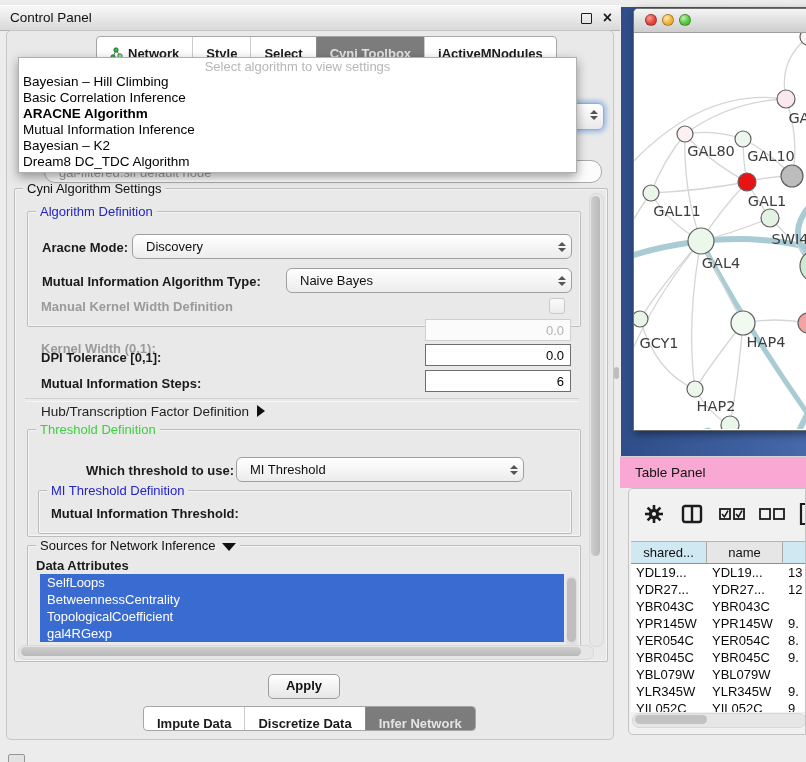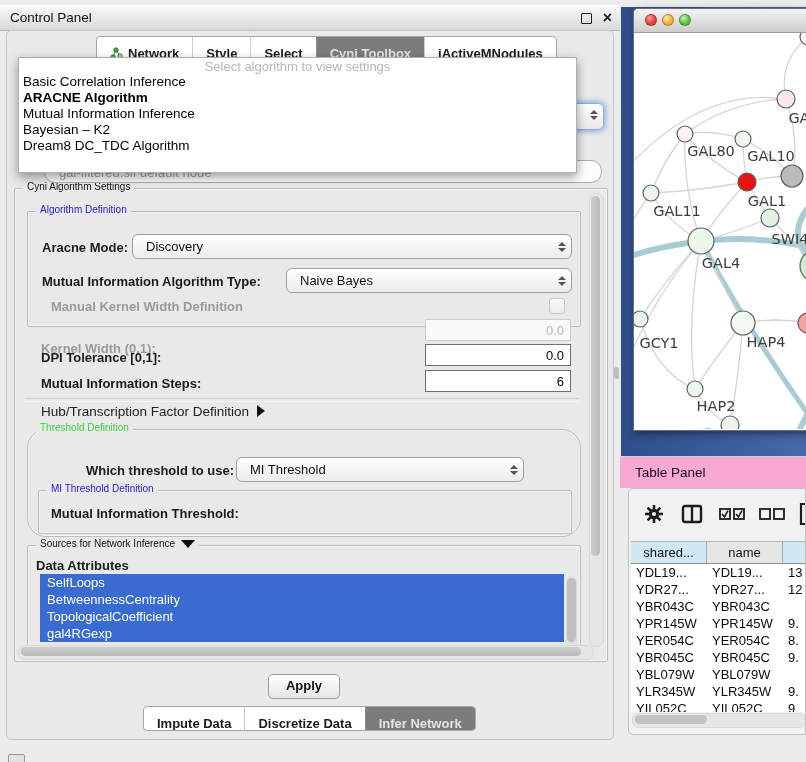--- a/index.html
+++ b/index.html
@@ -45,21 +45,21 @@
     box-shadow:0 0 5px 2px rgba(92,145,220,.6);z-index:10;
   }
   
   .table-data-combo{
     position:absolute;left:44px;top:160px;width:558px;height:23px;border-radius:11px;
     border:1px solid #ababab;background:#fcfcfc;z-index:5;color:#9b9b9b;
     font-size:13px;line-height:23px;padding-left:14px;box-sizing:border-box;
   }
   
   .grp{position:absolute;border:1px solid #bdbdbd;border-radius:2px;box-shadow:inset 0 0 0 1px rgba(255,255,255,.55);}
-  .legend{position:absolute;top:-8px;left:8px;background:#e9e9e9;padding:0 4px;font-size:10px;color:#111;white-space:nowrap;}
+  .legend{position:absolute;top:-8px;left:8px;background:#e9e9e9;padding:0 4px;font-size:13px;color:#111;white-space:nowrap;}
   .legend.blue{color:var(--title-blue,#2323cc);}
   .legend.green{color:var(--title-green,#3ecf3e);}
   .settings-group{left:14px;top:188px;width:592px;height:472px;}
   .lbl{position:absolute;font-size:13px;font-weight:bold;color:#1a1a1a;white-space:nowrap;}
   .lbl.dim{color:#9a9a9a;}
   .lbl.plain{font-weight:normal;color:#222;}
   
   .combo{position:absolute;height:25px;border:1px solid #9f9f9f;border-radius:6px;
     background:linear-gradient(#ffffff,#ececec);display:flex;align-items:center;
     font-size:13px;color:#111;cursor:pointer;box-sizing:border-box;}
@@ -168,20 +168,21 @@
     </span>
   </div>
 
   <div class="table-data-combo">
     <span>gal-filtered.sif default node</span>
   </div>
 
   <div class="algo-dropdown">
     <div class="algo-placeholder">Select algorithm to view settings</div>
     <div id="algo-items">
+        <div class="algo-item">Bayesian – Hill Climbing</div>
         <div class="algo-item">Basic Correlation Inference</div>
         <div class="algo-item bold">ARACNE Algorithm</div>
         <div class="algo-item">Mutual Information Inference</div>
         <div class="algo-item">Bayesian – K2</div>
         <div class="algo-item">Dream8 DC_TDC Algorithm</div>
       </div>
   </div>
 
   <div class="grp settings-group">
     <span class="legend">Cyni Algorithm Settings</span>
@@ -199,39 +200,39 @@
       <span class="lbl" style="left:14px;top:62px;">Mutual Information Algorithm Type:</span>
       <div class="combo" style="left:258px;top:56px;width:286px;">
         <span class="val">Naive Bayes</span>
         <span class="arrows">
             <i class="up"></i>
             <i class="dn"></i>
           </span>
       </div>
     </div>
 
-    <span class="lbl dim" style="left:36px;top:110px;">Manual Kernel Width Definition</span>
+    <span class="lbl dim" style="left:26px;top:110px;">Manual Kernel Width Definition</span>
     <span class="checkbox" style="left:534px;top:109px;"></span>
 
     <span class="lbl dim" style="left:26px;top:152px;">Kernel Width (0,1):</span>
     <div class="field dim" style="left:410px;top:130px;">0.0</div>
 
     <span class="lbl" style="left:26px;top:161px;">DPI Tolerance [0,1]:</span>
     <div class="field" style="left:410px;top:155px;">0.0</div>
 
     <span class="lbl" style="left:26px;top:187px;">Mutual Information Steps:</span>
     <div class="field" style="left:410px;top:181px;">6</div>
 
     <div class="divider" style="top:209px;"></div>
 
     <span class="lbl plain" style="left:26px;top:215px;font-size:13.5px;">
       <span>Hub/Transcription Factor Definition</span><span class="tri-right"></span>
     </span>
 
-    <div class="grp" style="left:12px;top:240px;width:552px;height:106px;border-radius:19px;">
+    <div class="grp" style="left:12px;top:240px;width:552px;height:106px;">
       <span class="legend green">Threshold Definition</span>
       <span class="lbl" style="left:58px;top:33px;">Which threshold to use:</span>
       <div class="combo" style="left:208px;top:27px;width:288px;">
         <span class="val">MI Threshold</span>
         <span class="arrows">
             <i class="up"></i>
             <i class="dn"></i>
           </span>
       </div>
       <div class="grp" style="left:10px;top:60px;width:532px;height:42px;">

